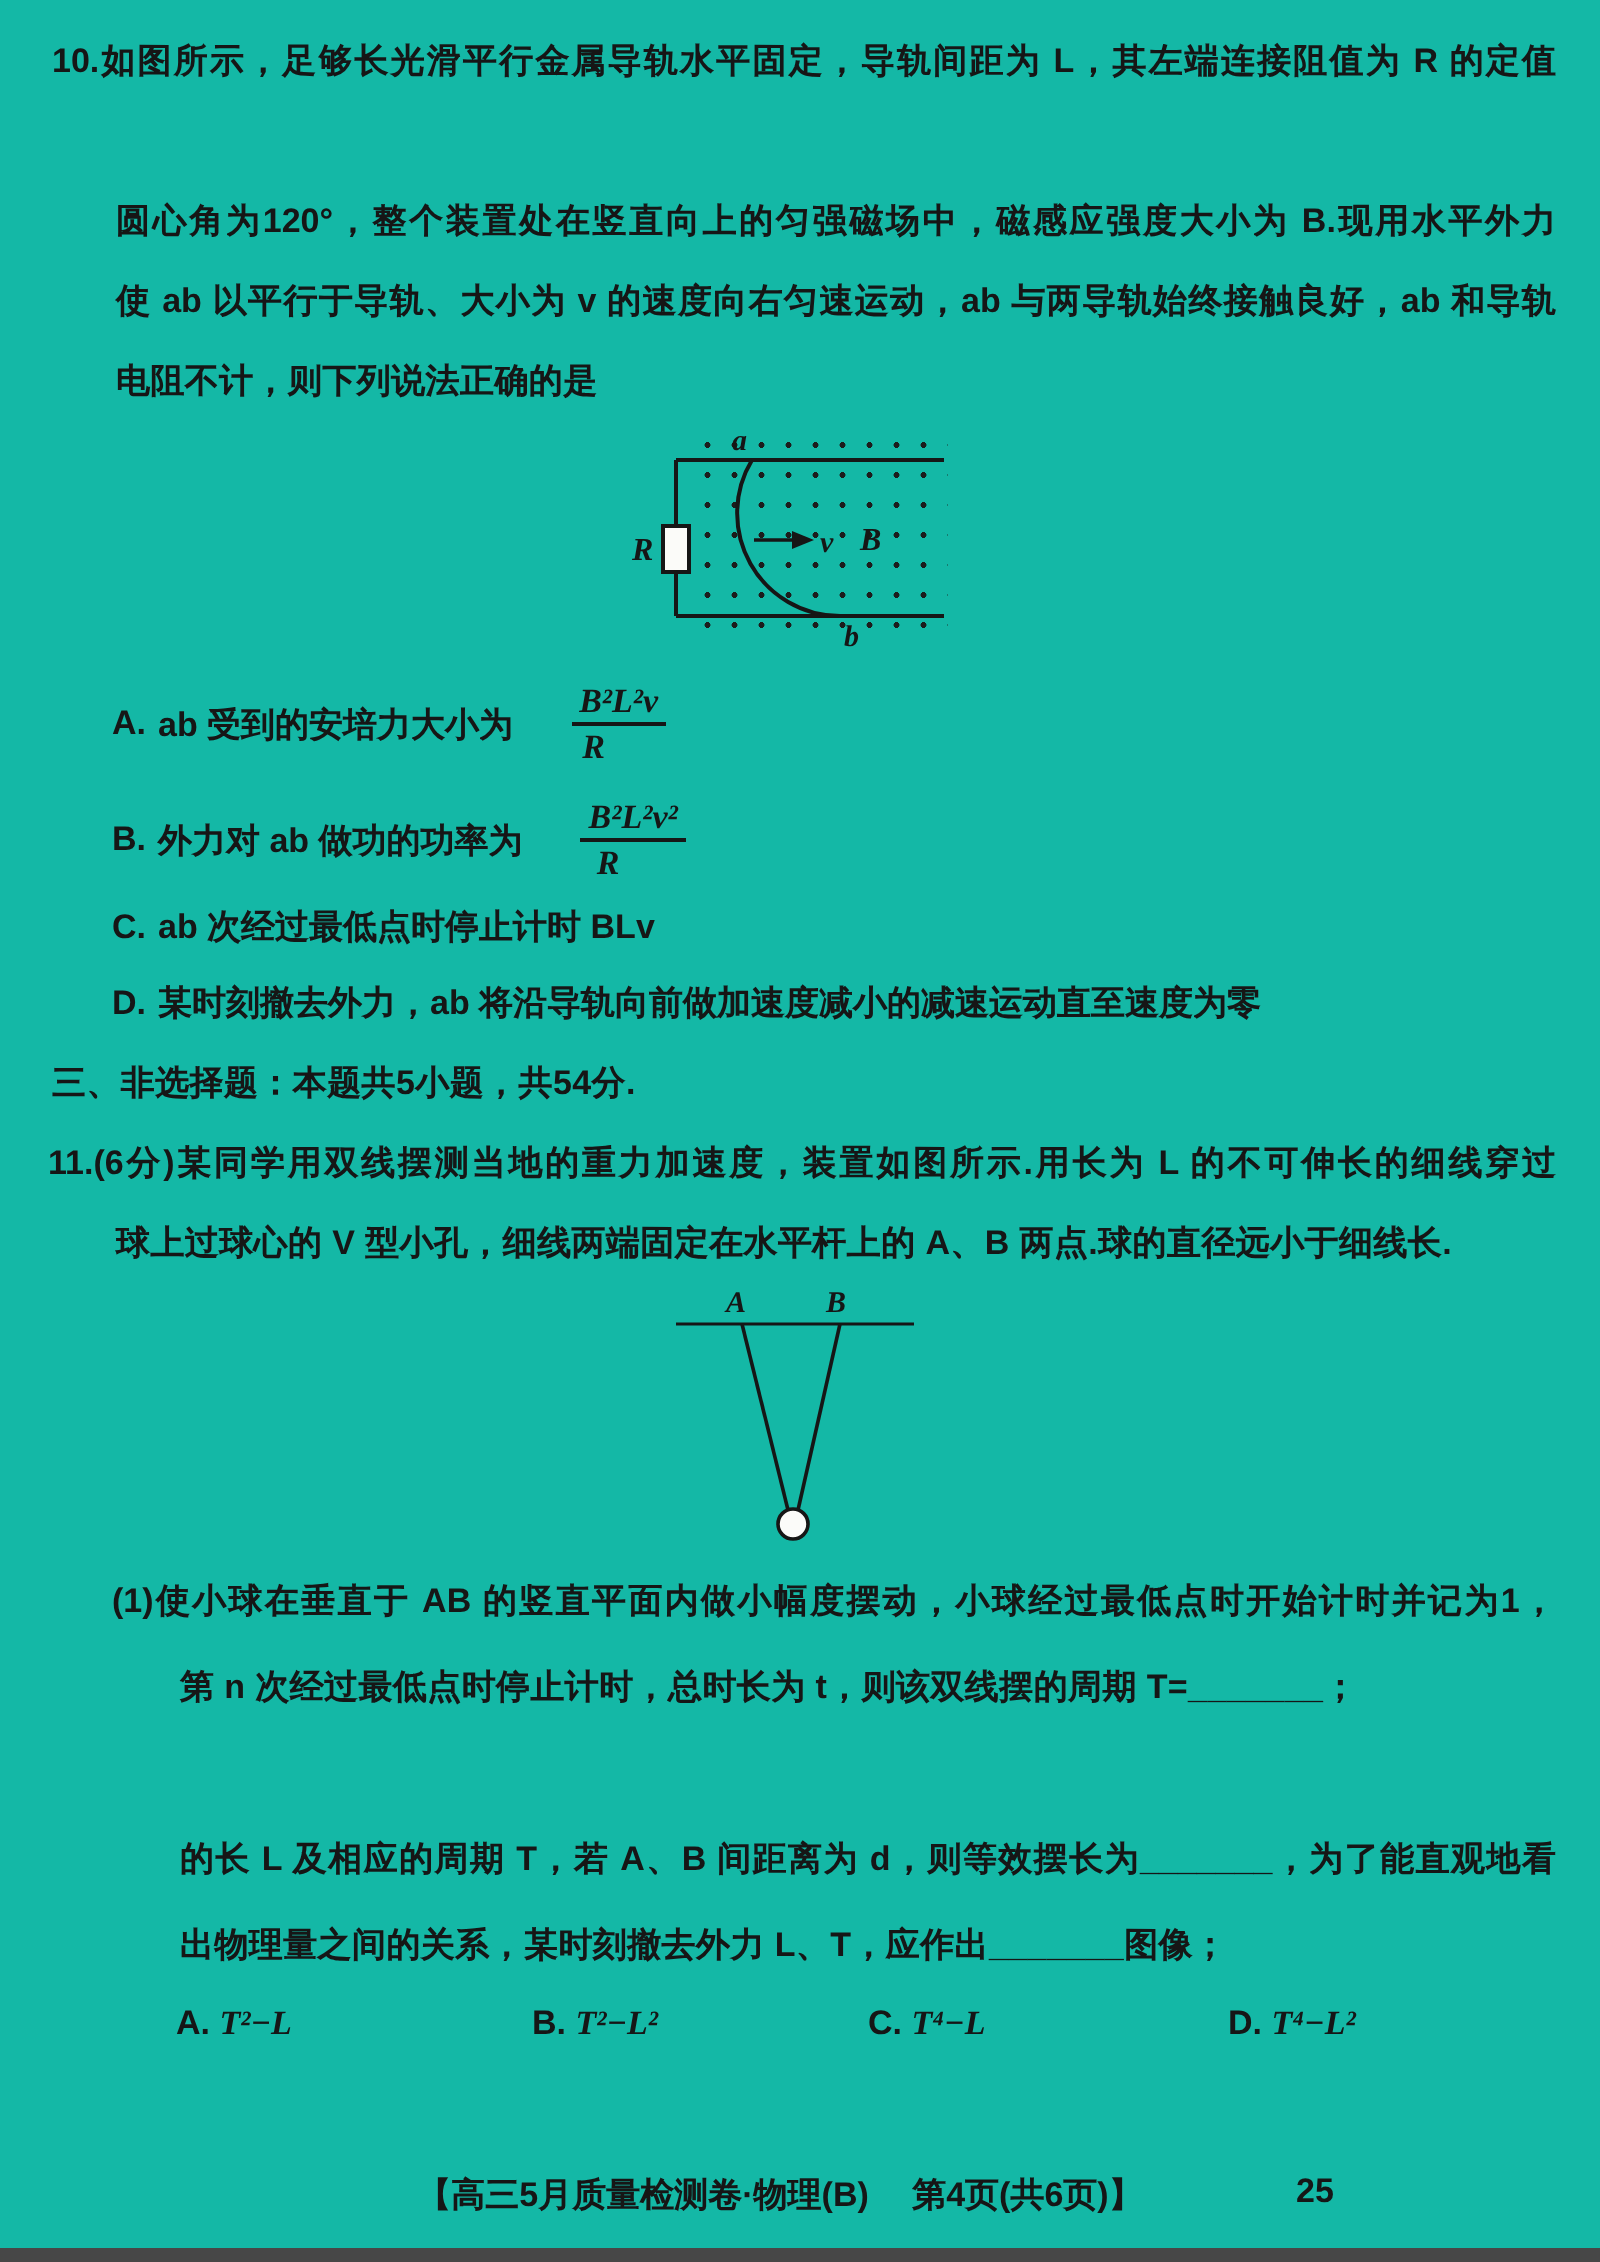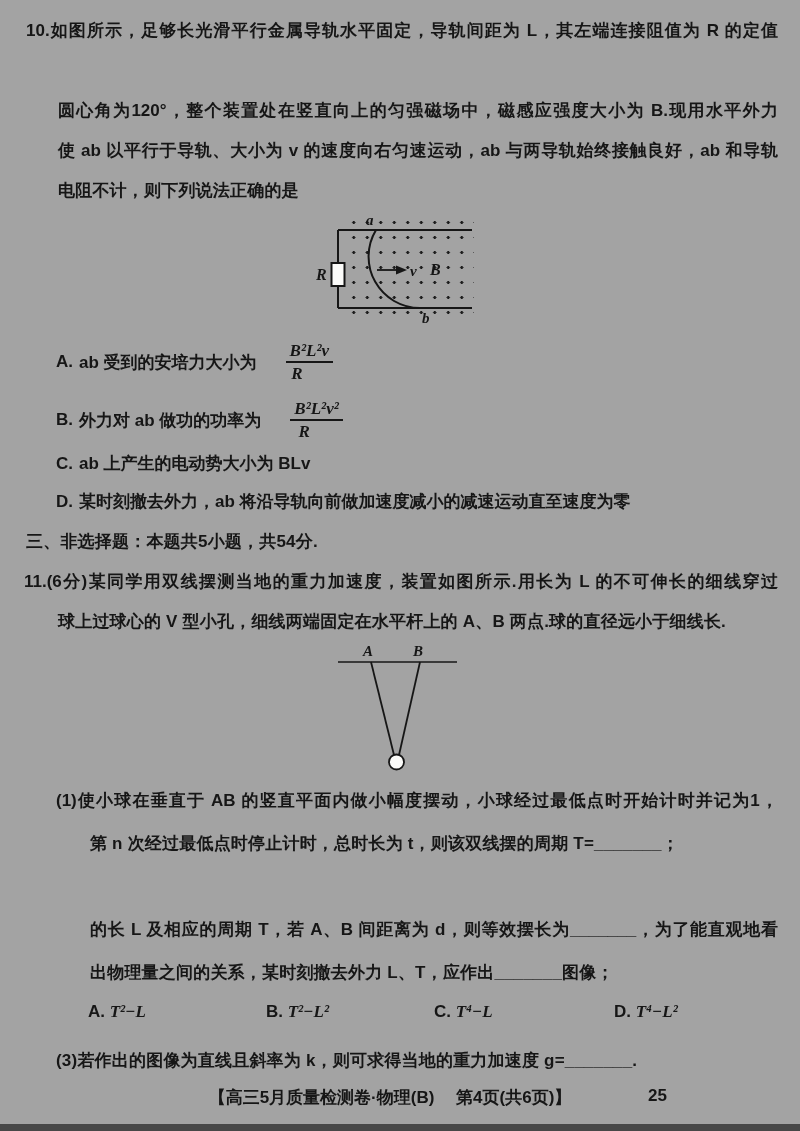--- a/index.html
+++ b/index.html
@@ -1,18 +1,18 @@
 <!DOCTYPE html>
 <html><head>
 <meta charset="utf-8">
 <style>
   html,body { margin:0; padding:0; background:#e8e8e6; }
   .page {
     position:relative; width:800px; height:1131px; margin:0 auto;
-    background:#a3a3a3; color:#161616; overflow:hidden;
+    background:#14b8a6; color:#161616; overflow:hidden;
     font-family:"Liberation Sans","DejaVu Sans",sans-serif;
     font-weight:700;
   }
   .line { position:absolute; font-size:17px; line-height:25px; white-space:nowrap; letter-spacing:0.2px; }
   .just { white-space:normal; text-align:justify; text-align-last:justify; letter-spacing:0; }
   .opt-row { position:absolute; display:flex; align-items:center; font-size:17px; white-space:nowrap; }
   .opt-row .gap { width:6px; }
   .frac { display:inline-flex; flex-direction:column; align-items:center; margin-left:4px;
           font-family:"Liberation Serif","DejaVu Serif",serif; font-style:italic; font-size:17px; line-height:19px; }
   .frac .num { padding:0 4px 1px 4px; border-bottom:2px solid #161616;margin-left:25px; }
@@ -76,21 +76,21 @@
     <span>外力对 ab 做功的功率为</span>
     <span class="frac">
       <span class="num">B²L²v²</span>
       <span class="den">R</span>
     </span>
   </div>
 
   <div class="opt-row" style="left:56px; top:452px;">
     <span>C.</span>
       <span class="gap"></span>
-    <span>ab 上产生的电动势大小为 BLv</span>
+    <span>ab 次经过最低点时停止计时 BLv</span>
   </div>
 
   <div class="opt-row" style="left:56px; top:490px;">
     <span>D.</span>
       <span class="gap"></span>
     <span>某时刻撤去外力，ab 将沿导轨向前做加速度减小的减速运动直至速度为零</span>
   </div>
 
   <div class="line" style="left:26px; top:529px;">三、非选择题：本题共5小题，共54分.</div>
 
@@ -124,21 +124,20 @@
   </div>
   <div class="mathline" style="left:434px; top:1002px;">
     <span>C.</span>
     <span class="mtext">T⁴−L</span>
   </div>
   <div class="mathline" style="left:614px; top:1002px;">
     <span>D.</span>
     <span class="mtext">T⁴−L²</span>
   </div>
 
-  <div class="line" style="left:56px; top:1048px;">(3)若作出的图像为直线且斜率为 k，则可求得当地的重力加速度 g=_______.</div>
 
   <div class="footer-wrap">
     <span class="footer-text">【高三5月质量检测卷·物理(B)　 第4页(共6页)】</span>
     <span class="footer-num">25</span>
   </div>
 
   <div class="scan-edge"></div>
 
 </div>
 

